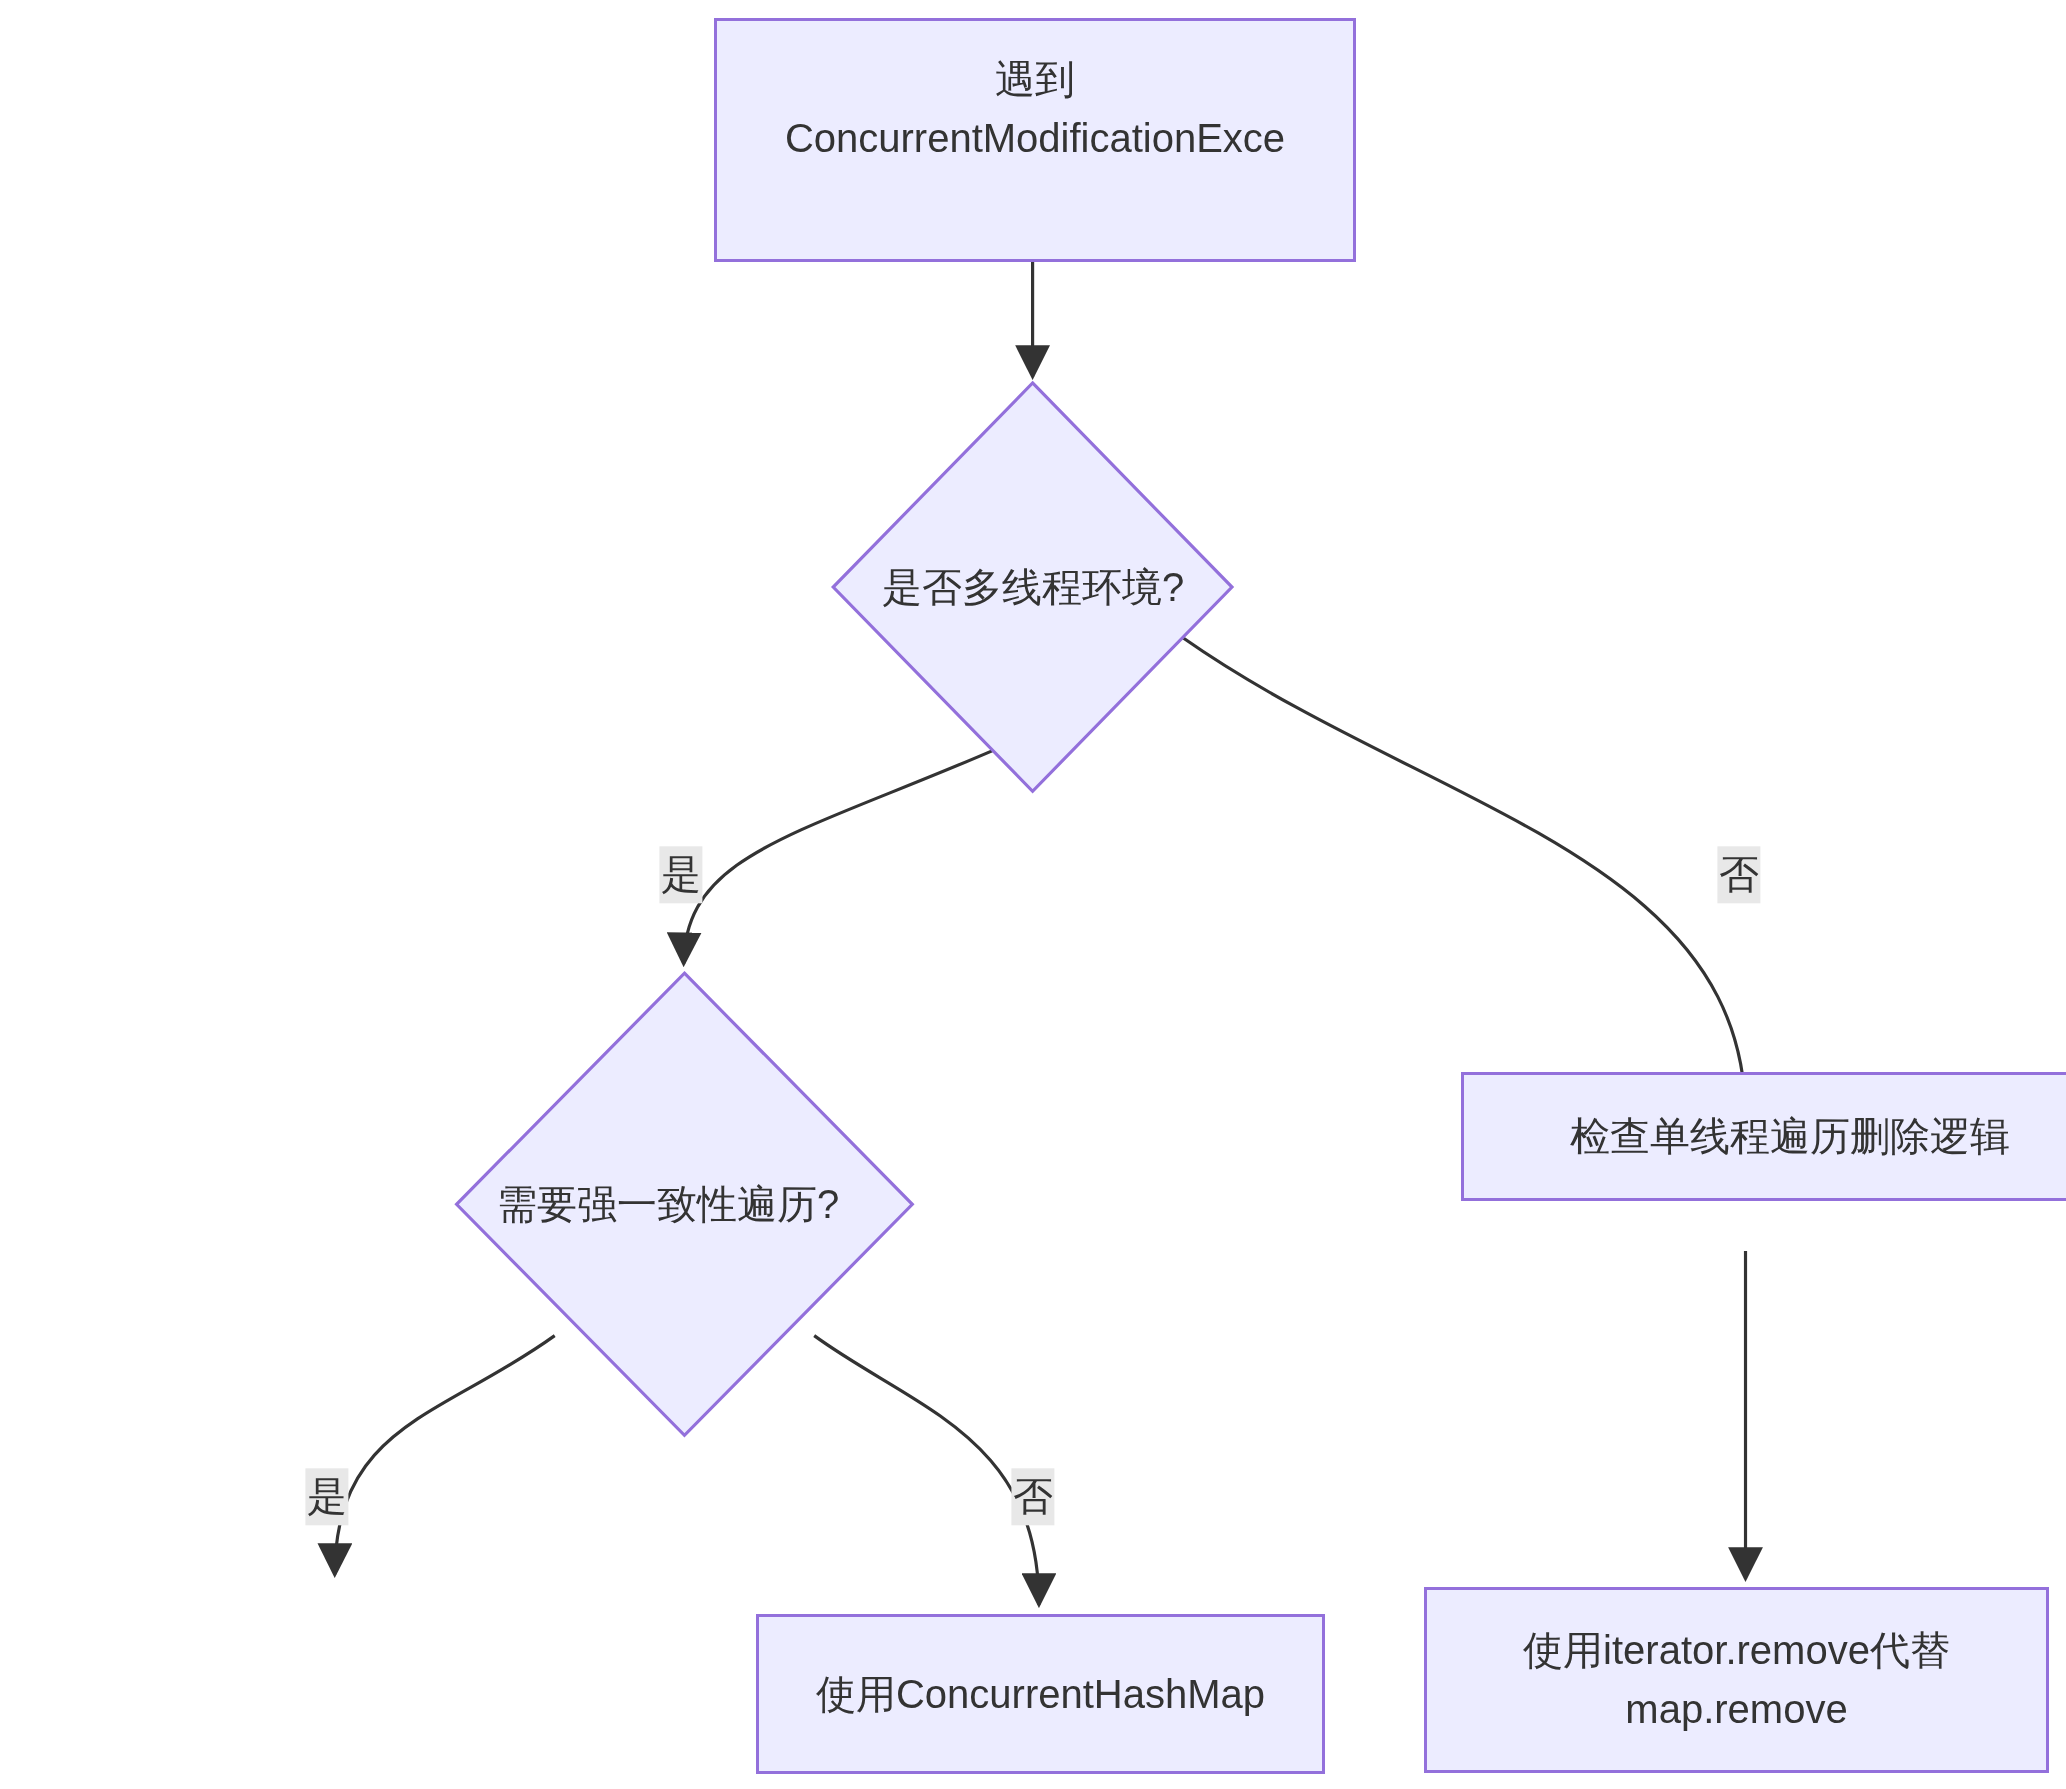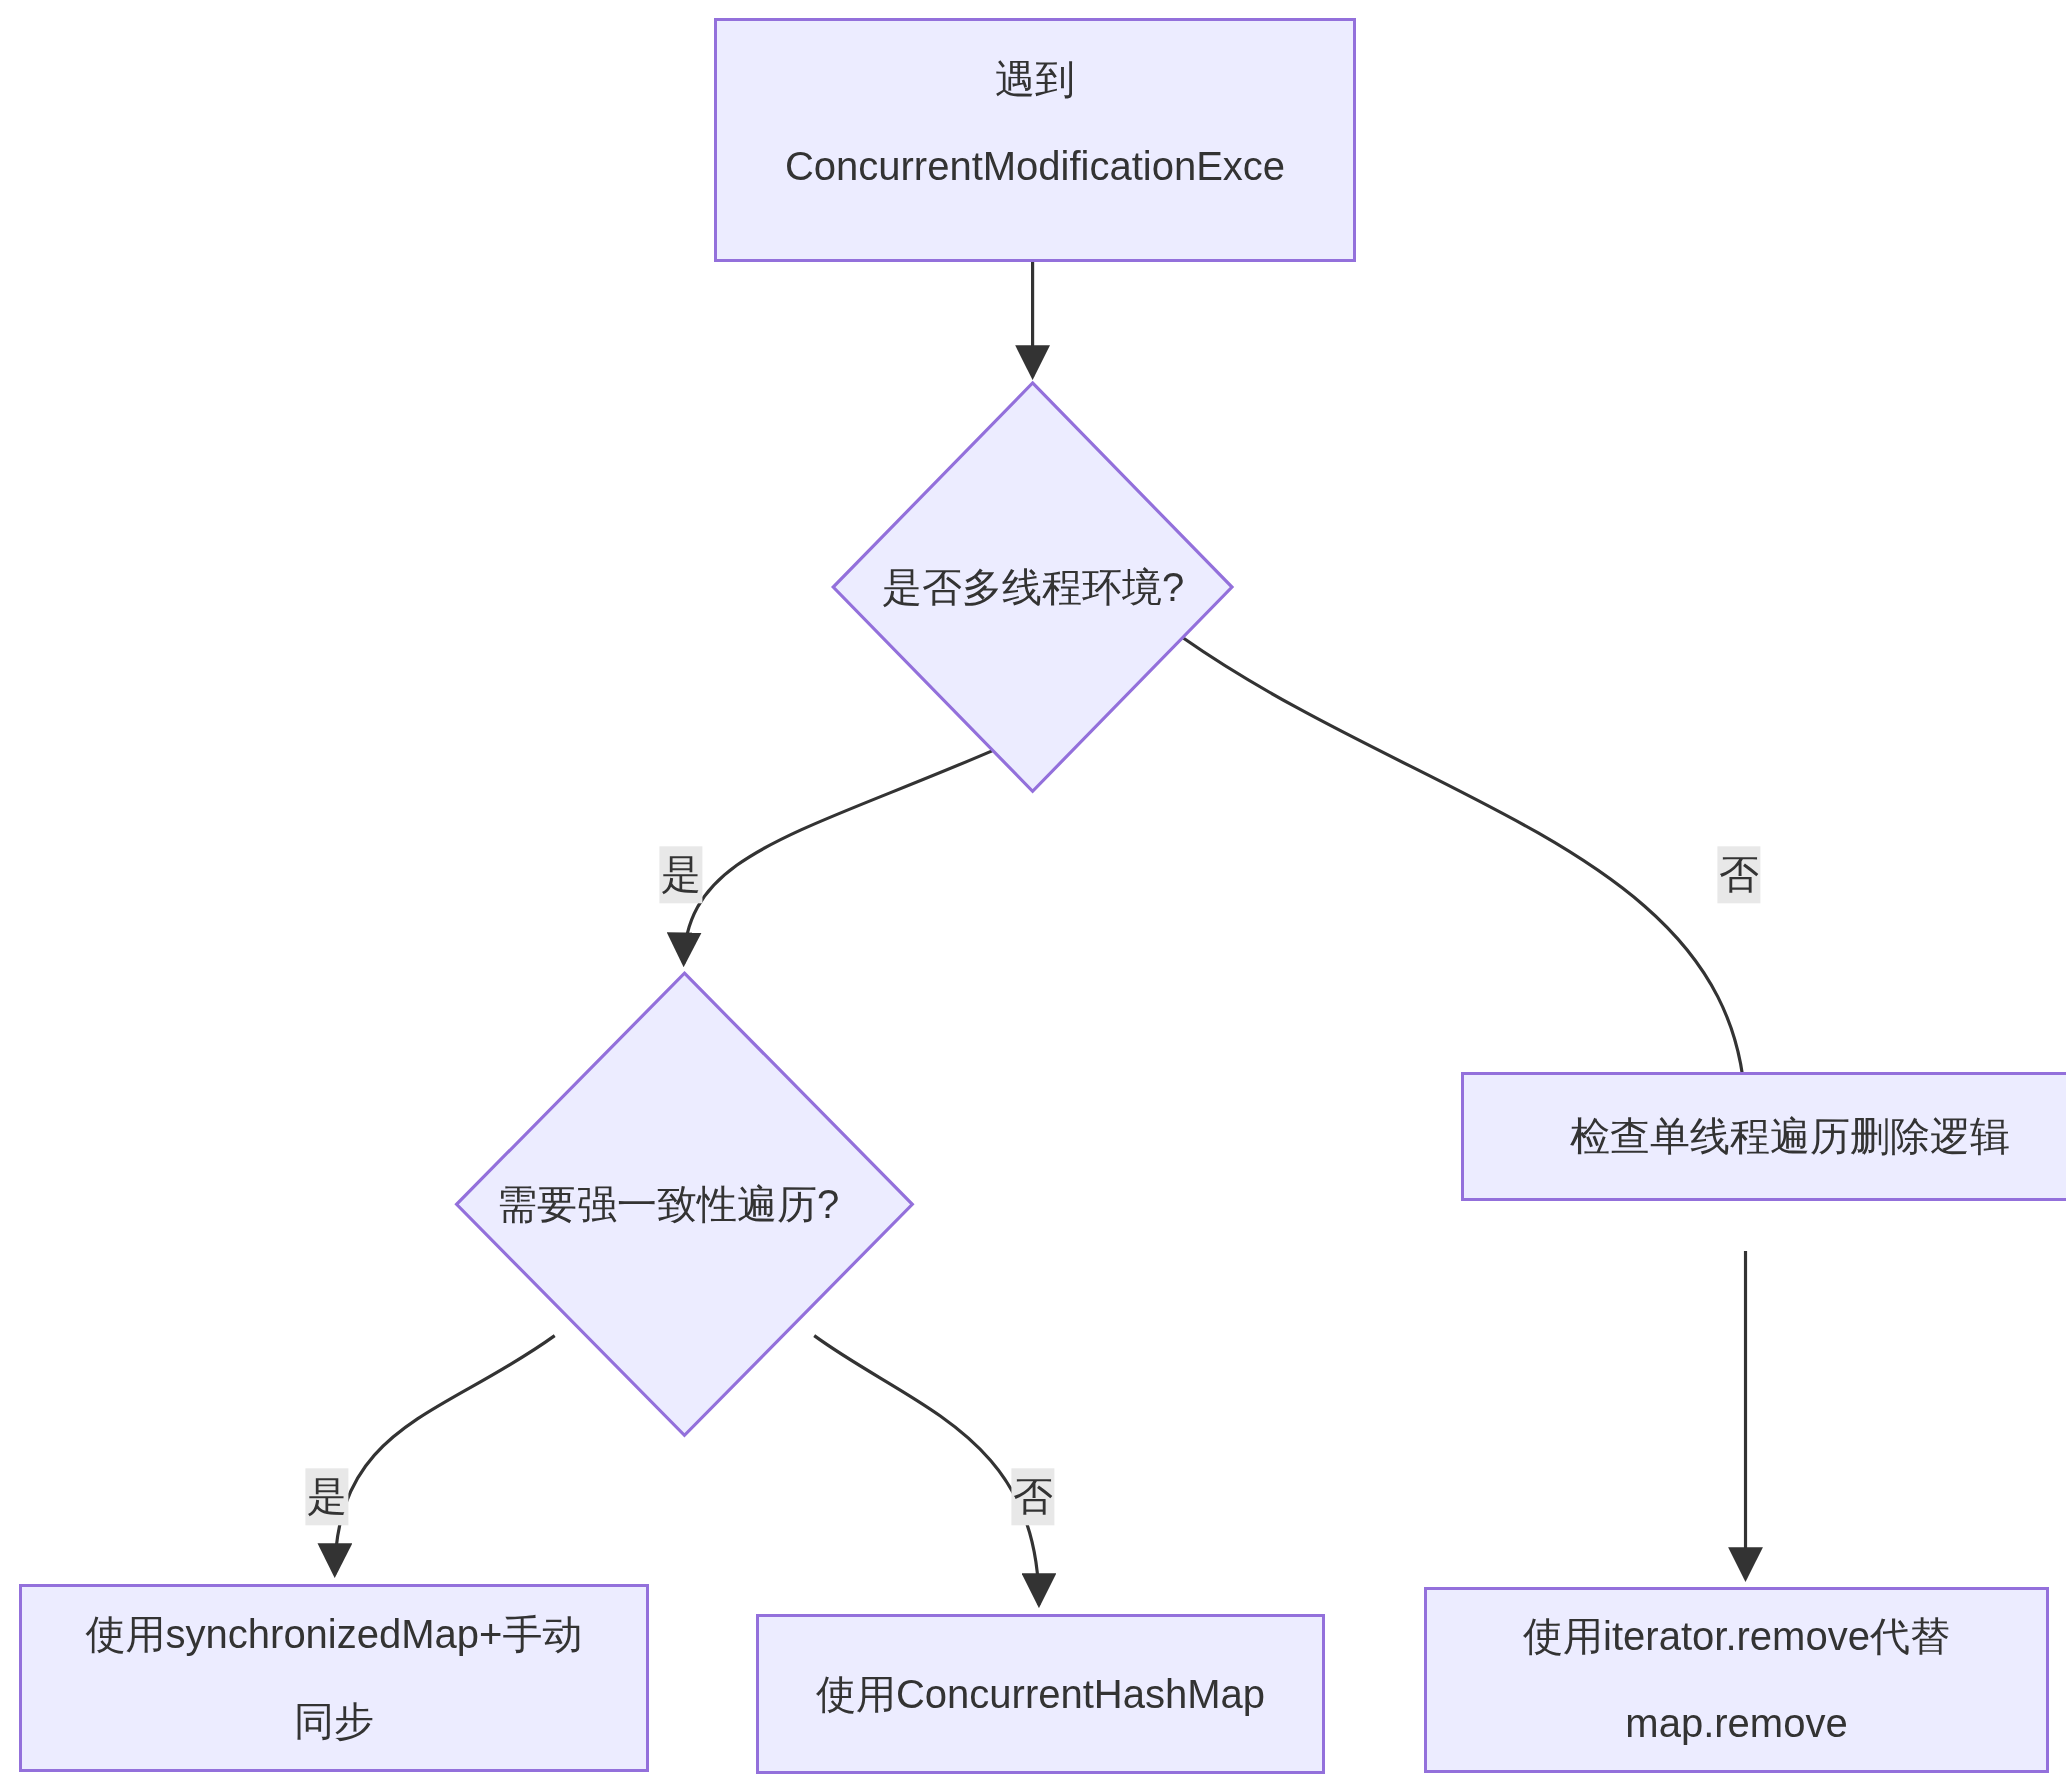--- a/index.html
+++ b/index.html
@@ -31,21 +31,20 @@
     border: 3.2px solid var(--node-border, #9370DB);
     display: flex;
     flex-direction: column;
     align-items: center;
     justify-content: center;
     font-size: 40px;
     line-height: 59px;
     text-align: center;
     white-space: nowrap;
     overflow: hidden;
-    gap: 28px;
   }
   .node-rect.top-aligned { justify-content: flex-start; padding-top: 28.5px; }
   .diamond-label {
     position: absolute;
     transform: translate(-50%, -50%);
     font-size: 40px;
     line-height: 47px;
     white-space: nowrap;
     text-align: center;
   }
@@ -84,24 +83,20 @@
 
   <div class="node-rect top-aligned" style="left:714px; top:18px; width:642px; height:244px;">
     <span>遇到</span>
     <span>ConcurrentModificationExce</span>
   </div>
 
   <div class="node-rect" style="left:1461px; top:1072px; width:658px; height:129px;">
     <span>检查单线程遍历删除逻辑</span>
   </div>
 
-  <div class="node-rect" style="left:19px; top:1584px; width:630px; height:188px;">
-    <span>使用synchronizedMap+手动</span>
-    <span>同步</span>
-  </div>
 
   <div class="node-rect" style="left:756px; top:1614px; width:569px; height:160px;">
     <span>使用ConcurrentHashMap</span>
   </div>
 
   <div class="node-rect" style="left:1424px; top:1587px; width:625px; height:186px;">
     <span>使用iterator.remove代替</span>
     <span>map.remove</span>
   </div>
 

